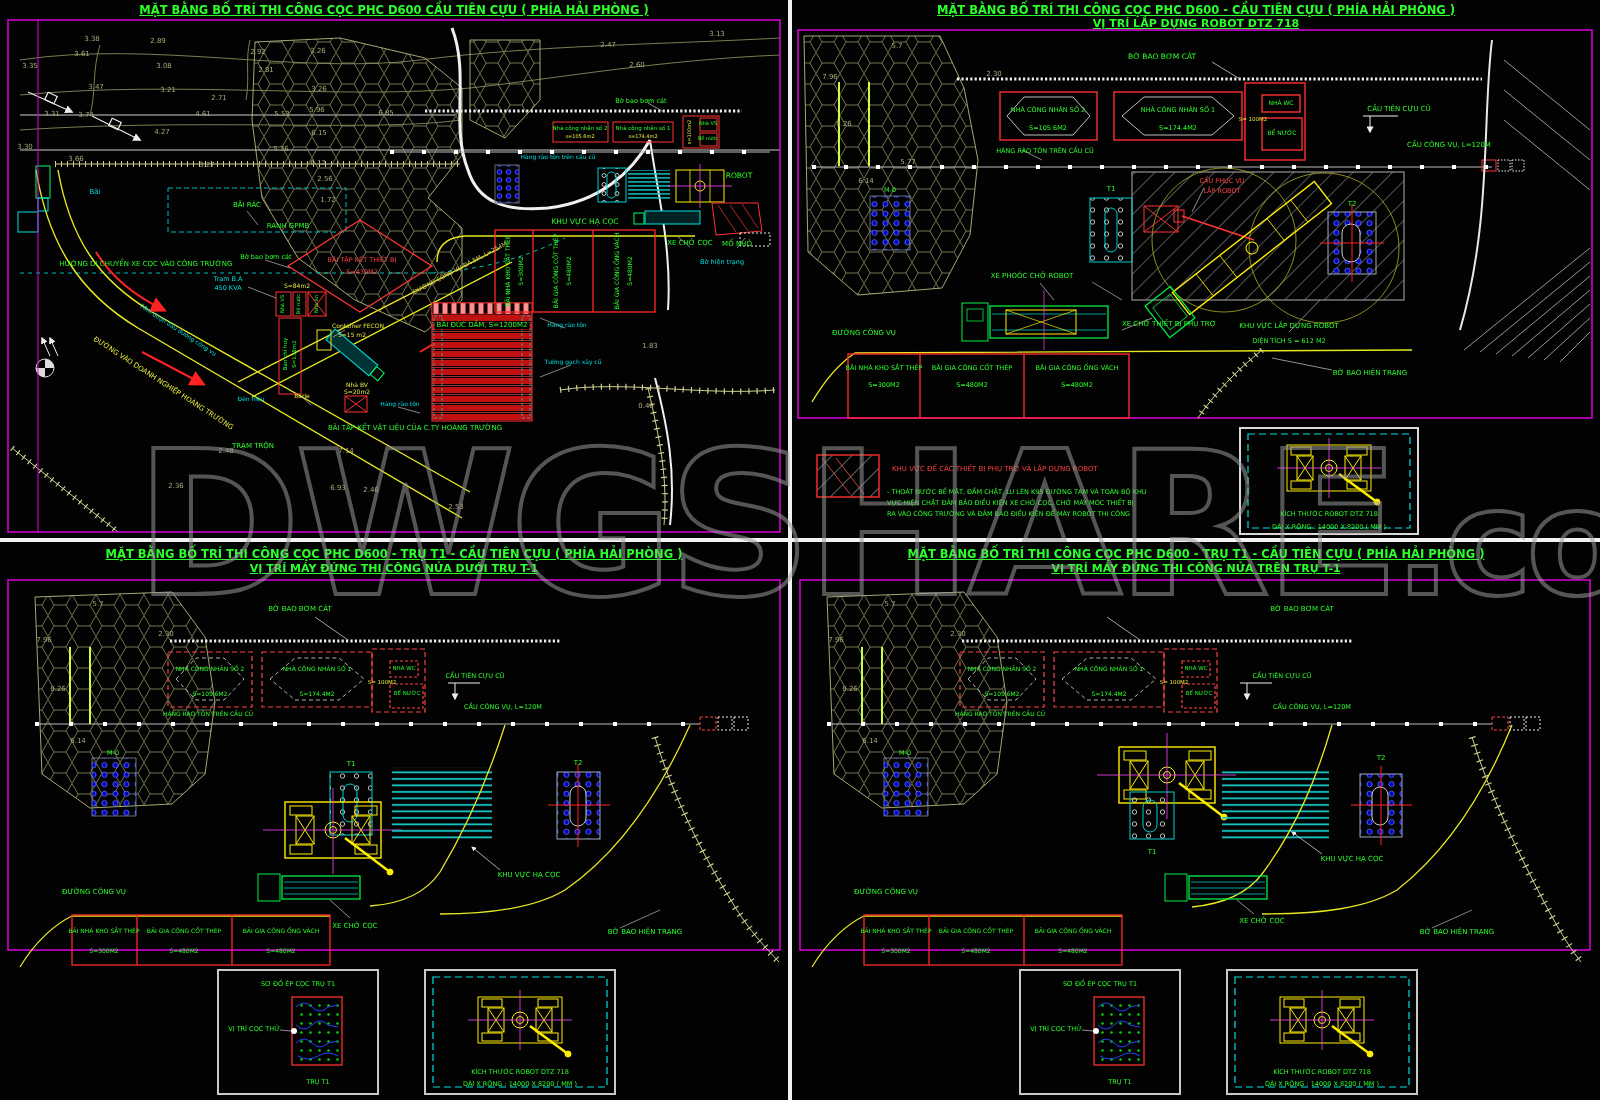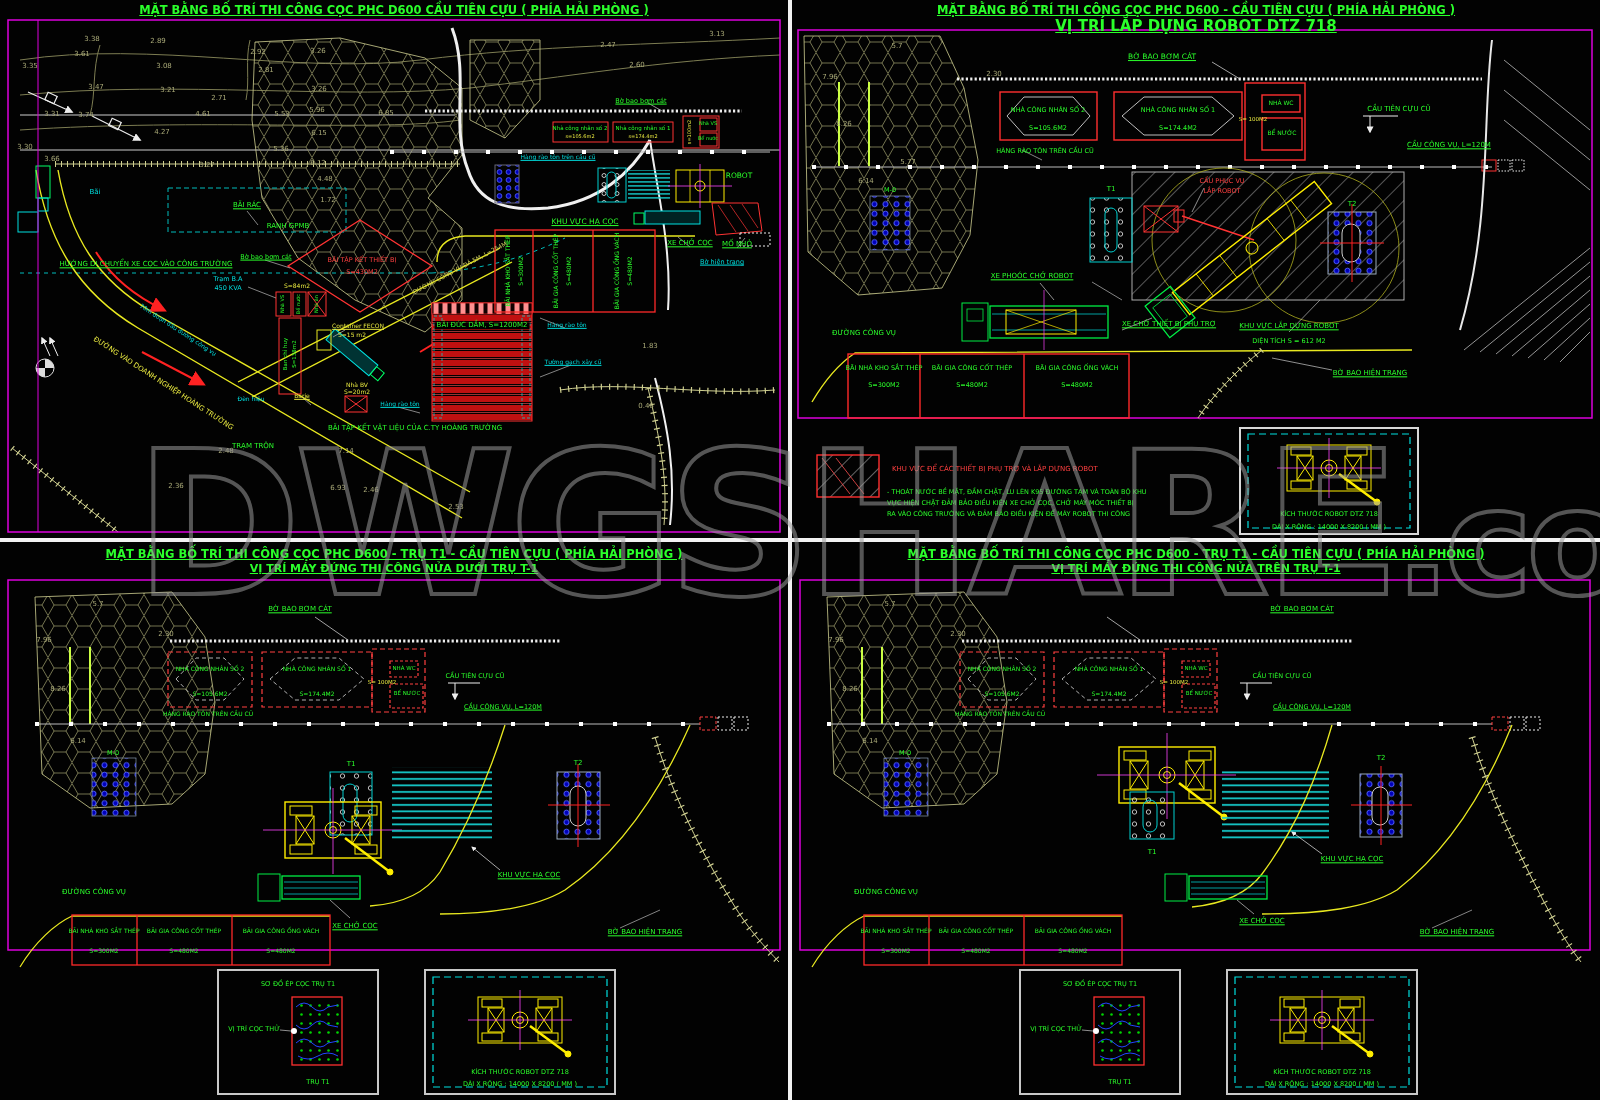--- a/index.html
+++ b/index.html
@@ -7,21 +7,21 @@
   .panel{position:absolute;background:#020202;overflow:hidden;}
   #p-tl{left:0;top:0;width:788px;height:538px;}
   #p-tr{left:792px;top:0;width:808px;height:538px;}
   #p-bl{left:0;top:542px;width:788px;height:558px;}
   #p-br{left:792px;top:542px;width:808px;height:558px;}
   .panel svg{position:absolute;left:0;top:0;}
   .title{position:absolute;left:50%;transform:translateX(-50%);color:#2bff2b;font-weight:700;font-size:11.5px;text-decoration:underline;white-space:nowrap;z-index:5;}
   .lb{position:absolute;transform:translate(-50%,-50%);font-size:8px;line-height:1.05;white-space:nowrap;color:#2bff2b;z-index:4;}
   .lla{position:absolute;transform:translateY(-50%);font-size:8px;white-space:nowrap;color:#2bff2b;z-index:4;}
   .c{color:#00dede}.y{color:#e8e840}.r{color:#ff4040}.o{color:#aaaa78}
-  .u{text-decoration:underline}
+  .u{}
   .s5{font-size:5px}.s55{font-size:5.5px}.s6{font-size:6px}.s65{font-size:6.5px}.s7{font-size:7px}.s75{font-size:7.5px}
   .bgk{background:#000;padding:0 2px}
   #watermark{position:absolute;left:135px;top:408px;z-index:50;pointer-events:none;white-space:nowrap;font-weight:700;color:transparent;-webkit-text-stroke:4px rgba(155,155,155,.55);letter-spacing:-6px;}
   #watermark .wm-main{font-size:200px;}
   #watermark .wm-com{font-size:148px;}
 </style>
 </head>
 <body>
 
 <div id="page">
@@ -227,28 +227,28 @@
 <div class="lb o s7" style="left:219px;top:99px">2.71</div>
 <div class="lb o s7" style="left:203px;top:115px">4.61</div>
 <div class="lb o s7" style="left:282px;top:115px">5.53</div>
 <div class="lb o s7" style="left:317px;top:111px">5.96</div>
 <div class="lb o s7" style="left:386px;top:114px">6.85</div>
 <div class="lb o s7" style="left:162px;top:133px">4.27</div>
 <div class="lb o s7" style="left:319px;top:134px">6.15</div>
 <div class="lb o s7" style="left:52px;top:115px">3.31</div>
 <div class="lb o s7" style="left:86px;top:116px">3.74</div>
 <div class="lb o s7" style="left:25px;top:148px">3.30</div>
-<div class="lb o s7" style="left:52px;top:160px">3.66</div>
+<div class="lb o s7" style="left:76px;top:160px">3.66</div>
 <div class="lb o s7" style="left:281px;top:150px">5.36</div>
 <div class="lb o s7" style="left:318px;top:164px">6.12</div>
 <div class="lb o s7" style="left:207px;top:166px">3.27</div>
 <div class="lb o s7" style="left:608px;top:46px">2.47</div>
 <div class="lb o s7" style="left:717px;top:35px">3.13</div>
 <div class="lb o s7" style="left:637px;top:66px">2.60</div>
-<div class="lb o s7" style="left:325px;top:180px">4.48</div>
+<div class="lb o s7" style="left:325px;top:180px">2.56</div>
 <div class="lb o s7" style="left:328px;top:201px">1.72</div>
 <div class="lb o s7" style="left:176px;top:487px">2.36</div>
 <div class="lb o s7" style="left:226px;top:452px">2.48</div>
 <div class="lb o s7" style="left:346px;top:452px">7.14</div>
 <div class="lb o s7" style="left:456px;top:508px">2.53</div>
 <div class="lb o s7" style="left:650px;top:347px">1.83</div>
 <div class="lb o s7" style="left:646px;top:407px">0.46</div>
 <div class="lb o s7" style="left:30px;top:67px">3.35</div>
 <div class="lb o s7" style="left:338px;top:489px">6.93</div>
 <div class="lb o s7" style="left:371px;top:491px">2.46</div>
@@ -463,21 +463,21 @@
             <circle cx="585" cy="502" r="3" fill="#ffee00"></circle>
     </g>
   </g>
   <g stroke="#bbb" stroke-width="0.7">
     <line x1="300" y1="282" x2="330" y2="300"></line>
     <line x1="497" y1="332" x2="528" y2="300"></line>
     <line x1="230" y1="150" x2="250" y2="160"></line>
   </g>
 </svg>
 <div class="title" style="top:3px">MẶT BẰNG BỐ TRÍ THI CÔNG CỌC PHC D600 -  CẦU TIÊN CỰU ( PHÍA HẢI PHÒNG )</div>
-<div class="title" style="top:17px;font-size:15px">VỊ TRÍ LẮP DỰNG ROBOT DTZ 718</div>
+<div class="title" style="top:17px;font-size:11px">VỊ TRÍ LẮP DỰNG ROBOT DTZ 718</div>
 <div class="lb u s75" style="left:370px;top:57px">BỜ BAO BƠM CÁT</div>
 <div class="lb s65" style="left:256px;top:110px">NHÀ CÔNG NHÂN SỐ 2</div>
 <div class="lb s65" style="left:256px;top:128px">S=105.6M2</div>
 <div class="lb s65" style="left:386px;top:110px">NHÀ CÔNG NHÂN SỐ 1</div>
 <div class="lb s65" style="left:386px;top:128px">S=174.4M2</div>
 <div class="lb s6" style="left:489px;top:103px">NHÀ WC</div>
 <div class="lb y s55" style="left:461px;top:120px">S= 100M2</div>
 <div class="lb s6" style="left:490px;top:133px">BỂ NƯỚC</div>
 <div class="lb s7" style="left:607px;top:110px">CẦU TIÊN CỰU CŨ</div>
 <div class="lb u s7" style="left:657px;top:146px">CẦU CÔNG VỤ, L=120M</div>

